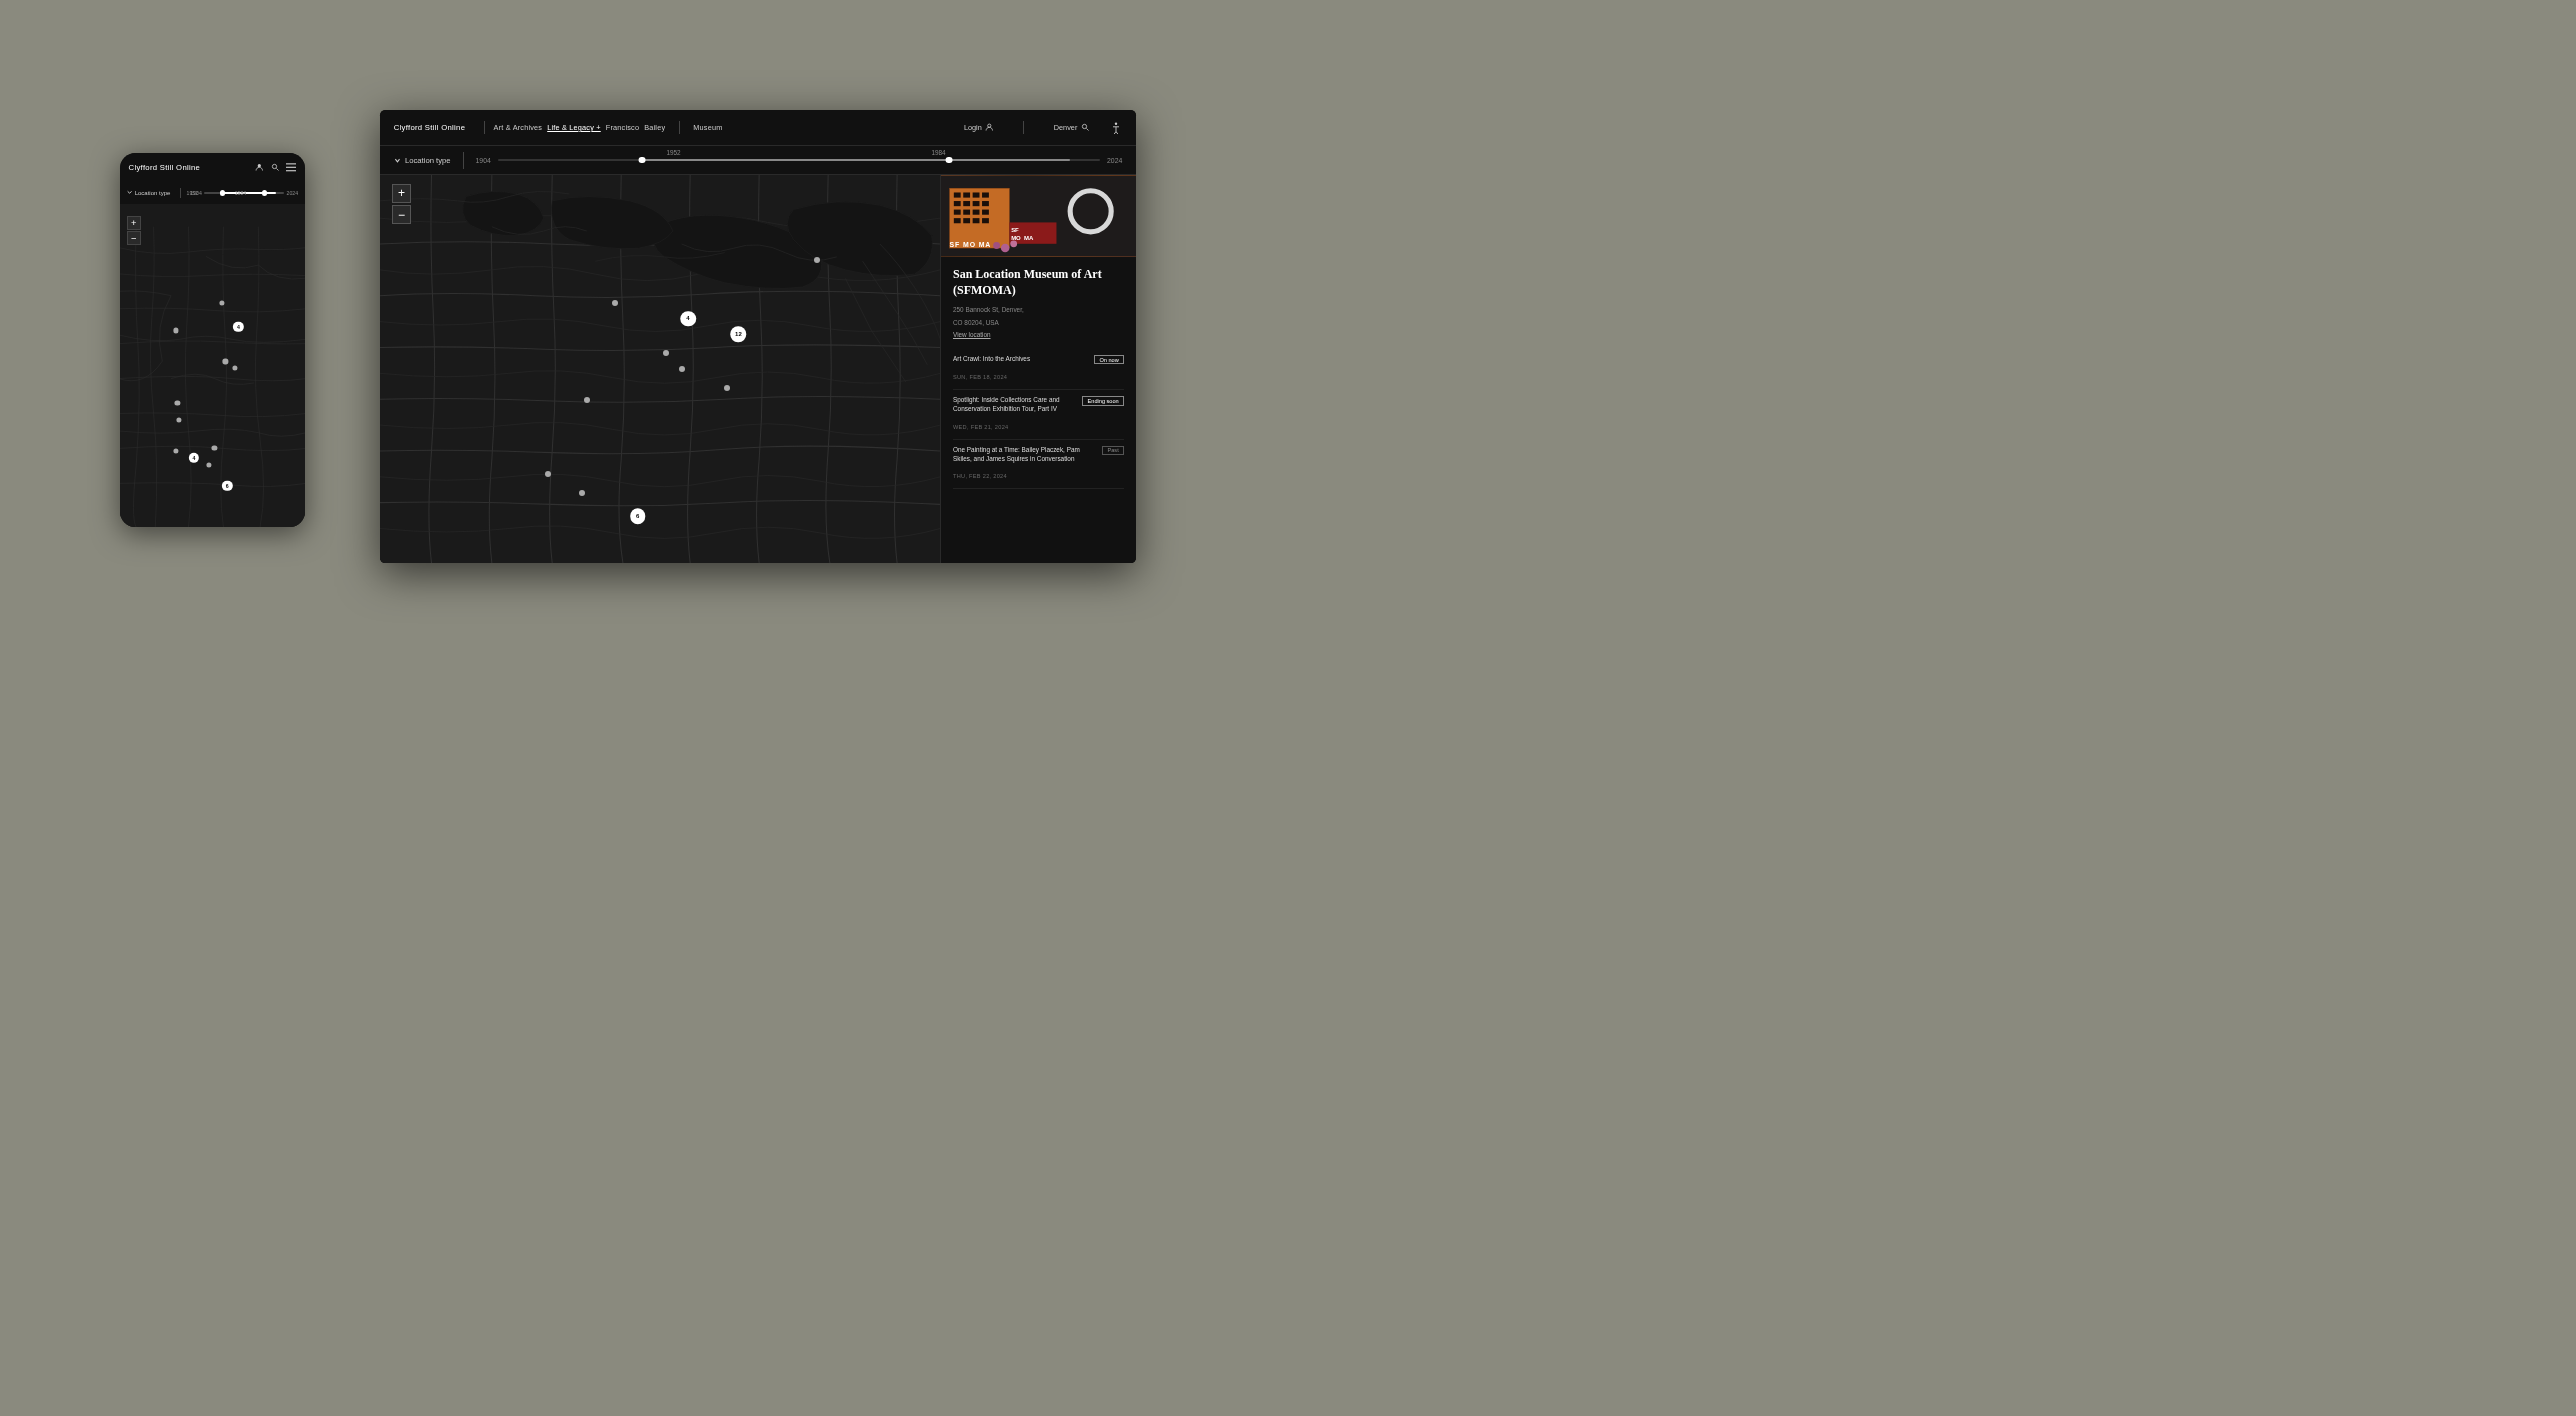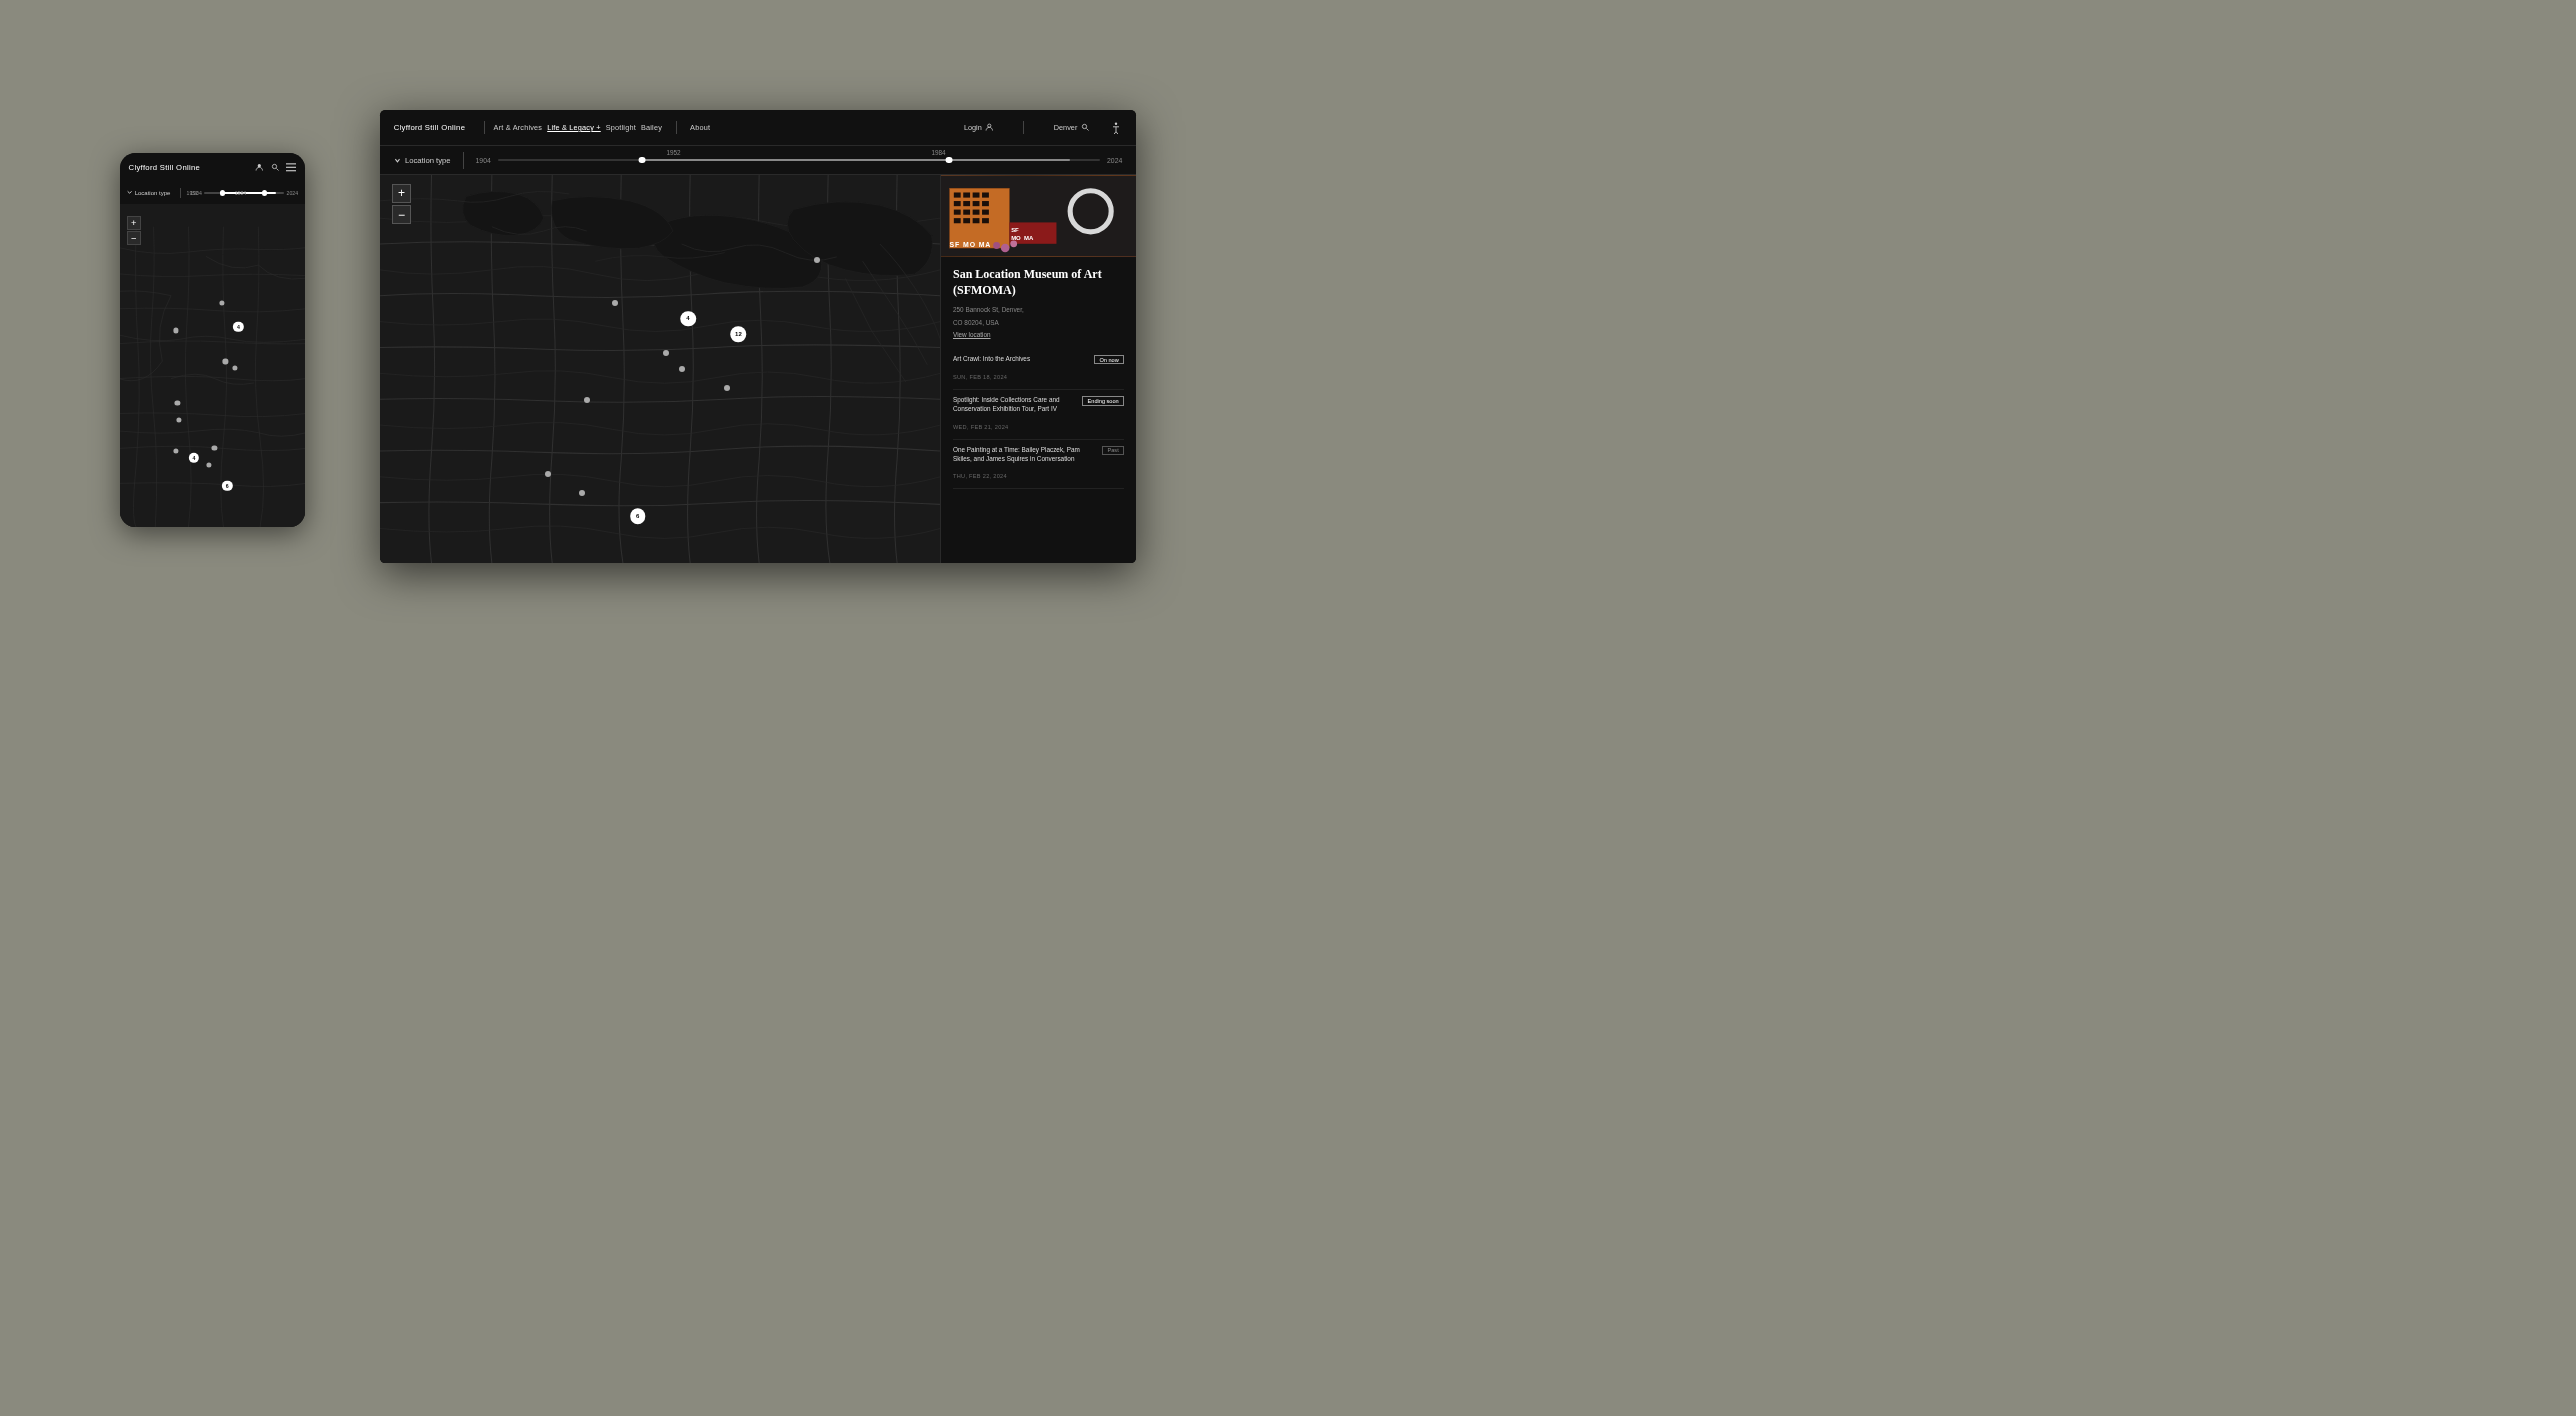--- a/index.html
+++ b/index.html
@@ -574,24 +574,24 @@
 </div>
 
 <div class="desktop-device">
 
   <nav class="desktop-nav">
     <span class="nav-logo">Clyfford Still Online</span>
     <div class="nav-divider"></div>
     <div class="nav-links">
       <span class="nav-link">Art &amp; Archives</span>
       <span class="nav-link active">Life &amp; Legacy +</span>
-      <span class="nav-link">Spotlight</span>
+      <span class="nav-link">Francisco</span>
       <span class="nav-link">Bailey</span>
       <div class="nav-divider"></div>
-      <span class="nav-link">About</span>
+      <span class="nav-link">Museum</span>
     </div>
     <div class="nav-right">
       <div class="nav-right-item">
         <span>Login</span>
         <svg width="8.6" height="8.6" viewBox="0 0 16 16" fill="none" stroke="#ccc" stroke-width="1.5">
             <circle cx="8" cy="5" r="3"></circle>
             <path d="M2 14c0-3.3 2.7-6 6-6s6 2.7 6 6"></path>
           </svg>
       </div>
       <div class="nav-divider"></div>

